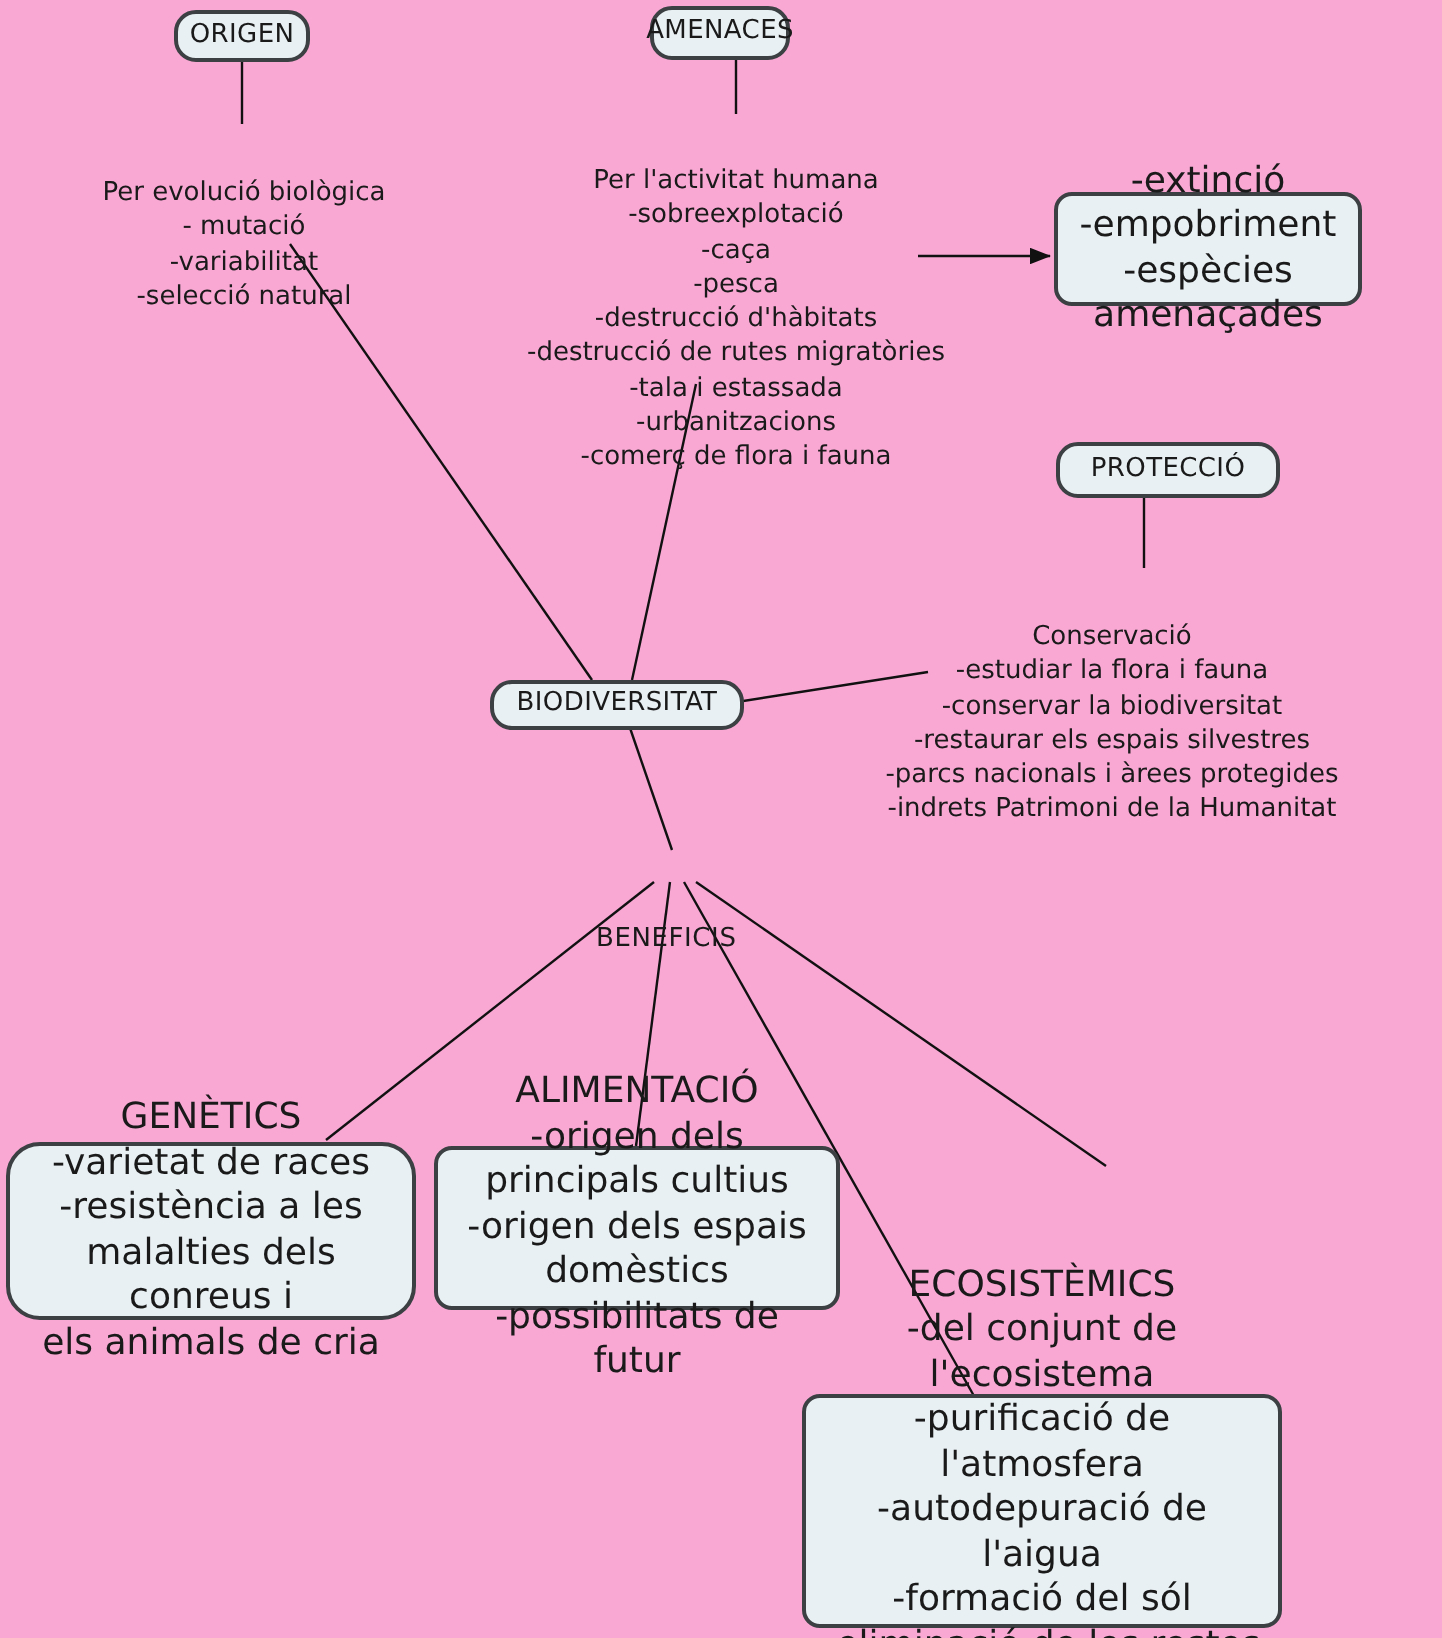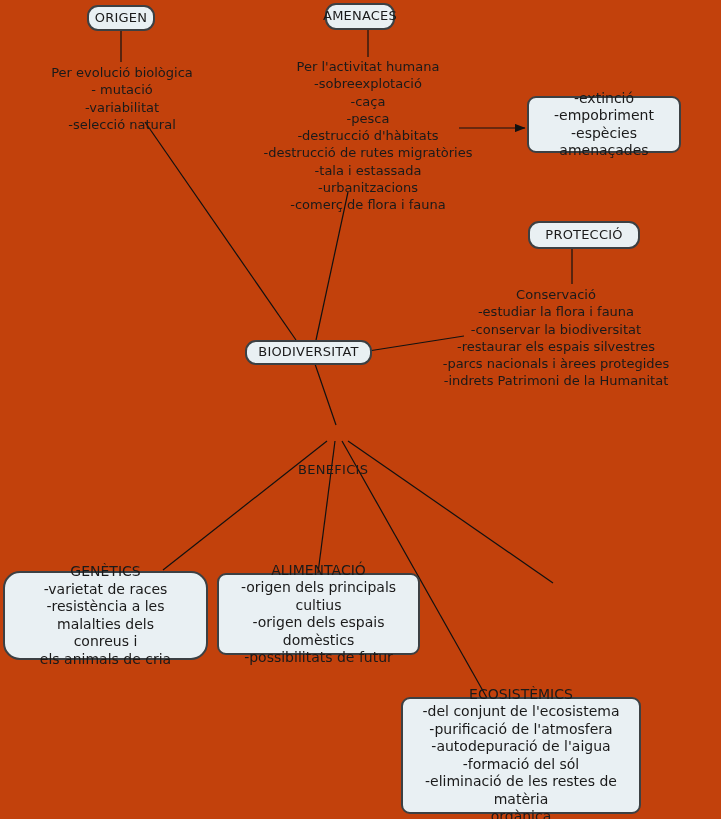--- a/index.html
+++ b/index.html
@@ -1,19 +1,19 @@
 <!DOCTYPE html>
 <html><head>
 <meta charset="utf-8">
 <style>
   html,body{margin:0;padding:0;background:#ffffff;}
   #canvas{
     position:relative;
     width:721px;height:819px;
-    background:#c2410c;
+    background:#f9a8d4;
     font-family:"DejaVu Sans","Liberation Sans",sans-serif;
     color:#1a1a1a;
     overflow:hidden;
   }
   svg#wires{position:absolute;left:0;top:0;width:721px;height:819px;}
   svg#wires line,svg#wires path{stroke:#111111;stroke-width:1.2;fill:none;}
 
   
   .node{
     position:absolute;
@@ -22,29 +22,30 @@
     border:2px solid #3c4043;
     border-radius:9px;
     display:flex;
     align-items:center;
     justify-content:center;
     text-align:center;
     line-height:1.25;
     white-space:pre-line;
   }
   .pill{border-radius:11px;font-size:13px;letter-spacing:.2px;}
-  .panel{border-radius:9px;font-size:14px;padding:5px 8px;}
+  .panel{border-radius:9px;font-size:18px;padding:5px 8px;}
 
   
   .textblock{
     position:absolute;
     text-align:center;
     line-height:1.33;
     font-size:13px;
     white-space:pre-line;
+    margin-top:24px;
   }
   .plainlabel{
     position:absolute;
     font-size:13px;
     letter-spacing:.3px;
     white-space:nowrap;
   }
 </style>
 </head>
 <body>

